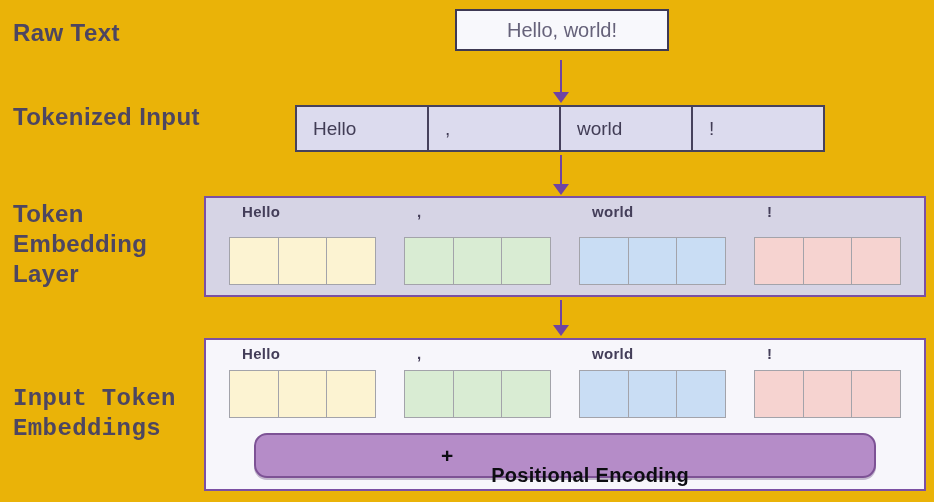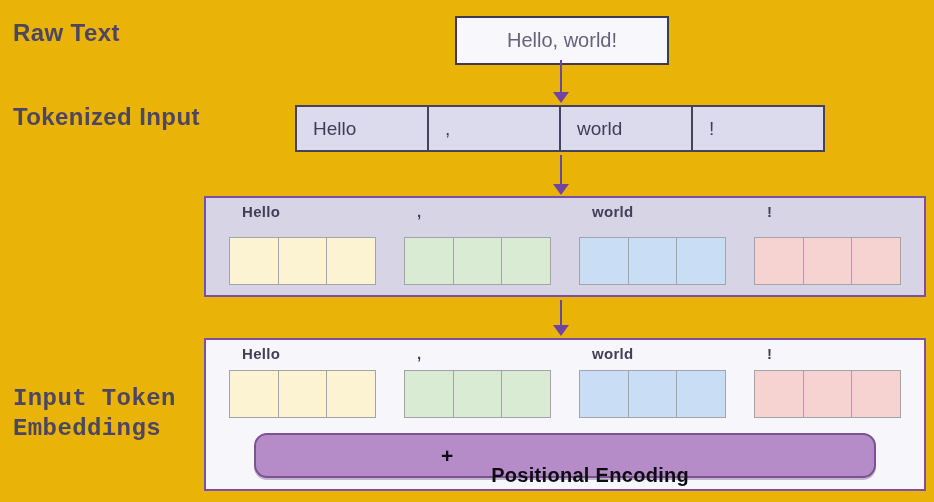--- a/index.html
+++ b/index.html
@@ -20,22 +20,22 @@
     font-size: 24px;
     font-weight: bold;
     color: #4d4661;
     letter-spacing: 0.4px;
     line-height: 30px;
   }
 
   
   .raw-box {
     position: absolute;
-    left: 455px; top: 16px;
-    width: 214px; height: 49px;
+    left: 455px; top: 9px;
+    width: 214px; height: 42px;
     background: #f8f8fc;
     border: 2px solid #3e3954;
     display: flex; align-items: center; justify-content: center;
     font-size: 20px;
     color: #66627a;
   }
 
   
   .arrow {
     position: absolute;
@@ -148,20 +148,21 @@
     <div class="tcell">,</div>
     <div class="tcell">world</div>
     <div class="tcell">!</div>
   </div>
 
   <div class="arrow" style="top: 155px; height: 40px;">
     <div class="shaft" style="background-color: rgb(111, 68, 163);"></div>
     <div class="head"></div>
   </div>
 
+  <div class="stage-label" style="top: 199px; width: 150px;">Token Embedding Layer</div>
   <div class="stage-box" id="embedding-layer-box" style="background-color: rgb(214, 212, 229);">
 
     <div class="token-group g1">
       <div class="group-label">Hello</div>
       <div class="cell-row">
         <div class="ecell" style="background-color: rgb(252, 243, 210);"></div>
         <div class="ecell" style="background-color: rgb(252, 243, 210);"></div>
         <div class="ecell" style="background-color: rgb(252, 243, 210);"></div>
       </div>
     </div>

